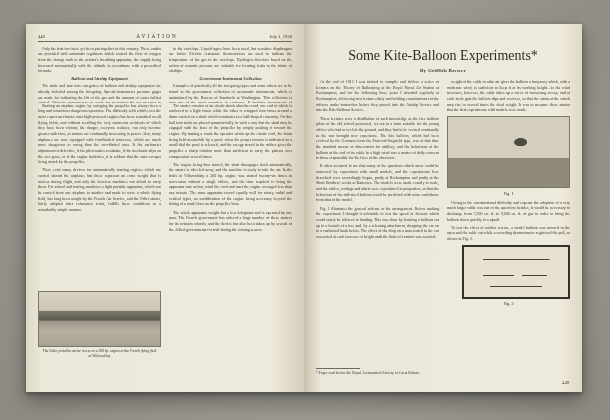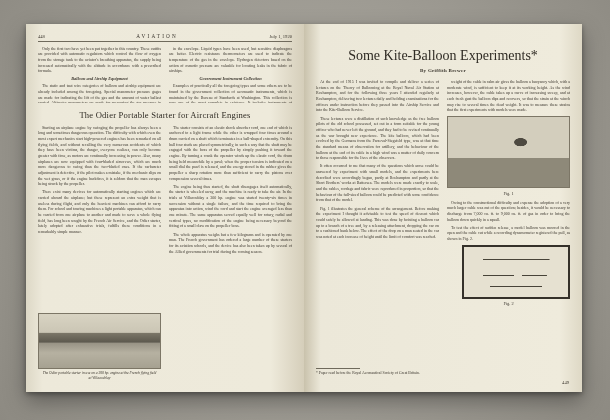--- a/index.html
+++ b/index.html
@@ -69,21 +69,20 @@
           <p class="bt">The static and taut wire categories of balloon and airship equipment are already included among the foregoing. Special manometer pressure gages are made for indicating the lift of the gas and the amount of water ballast carried. Altimeter manometers are made for measuring the gas pressure in the balloonette and the hydrogen purity at any moment of the flight.</p>
         </div>
         <div class="col">
           <p class="bt">in the envelope. Liquid types have been used, but sensitive diaphragms are better. Electric resistance thermometers are used to indicate the temperature of the gas in the envelope. Hydrogen detectors based on the action of osmotic pressure are valuable for locating leaks in the fabric of airships.</p>
           <div class="newshead">Government Instrument Collection</div>
           <p class="bt">Examples of practically all the foregoing types and some others are to be found in the government collection of aeronautic instruments, which is maintained by the Bureau of Standards at Washington. This collection is now one of the most complete in existence. It includes instruments of French, British, Italian, Russian, Swiss, Danish, Dutch, German and Austrian manufacture as well as American.</p>
 
         </div>
       </div>
 
-      <h1 class="art-title">The Odier Portable Starter for Aircraft Engines</h1>
 
       <div class="cols art">
         <div class="col colflex">
           <p class="bt">Starting an airplane engine by swinging the propeller has always been a long and sometimes dangerous operation. The difficulty with which even the most expert mechanics start high-powered engines has been remarked on all flying fields, and without recalling the very numerous accidents of which they have been victims, the danger, everyone realizes, can only become greater with time, as motors are continually increasing in power. Also, many airplanes are now equipped with four-bladed airscrews, which are much more dangerous to swing than the two-bladed ones. If the carbureter adjustment is defective, if the pilot makes a mistake, if the mechanic slips on the wet grass, or if the engine backfires, it is seldom that the man escapes being struck by the propeller.</p>
           <p class="bt">There exist many devices for automatically starting engines which are carried aboard the airplane; but these represent an extra weight that is useless during flight, and only the heaviest machines can afford to carry them. For school and touring machines a light portable apparatus, which can be carried from one airplane to another and made to serve a whole flying field, has long been sought by the French Air Service, and the Odier starter, lately adopted after exhaustive trials, fulfills these conditions in a remarkably simple manner.</p>
           <div class="figblock">
             <div class="photo hangar"></div>
             <div class="caption">The Odier portable starter in use on a 300 hp. engine at the French flying field at Villacoublay</div>
           </div>
         </div>

